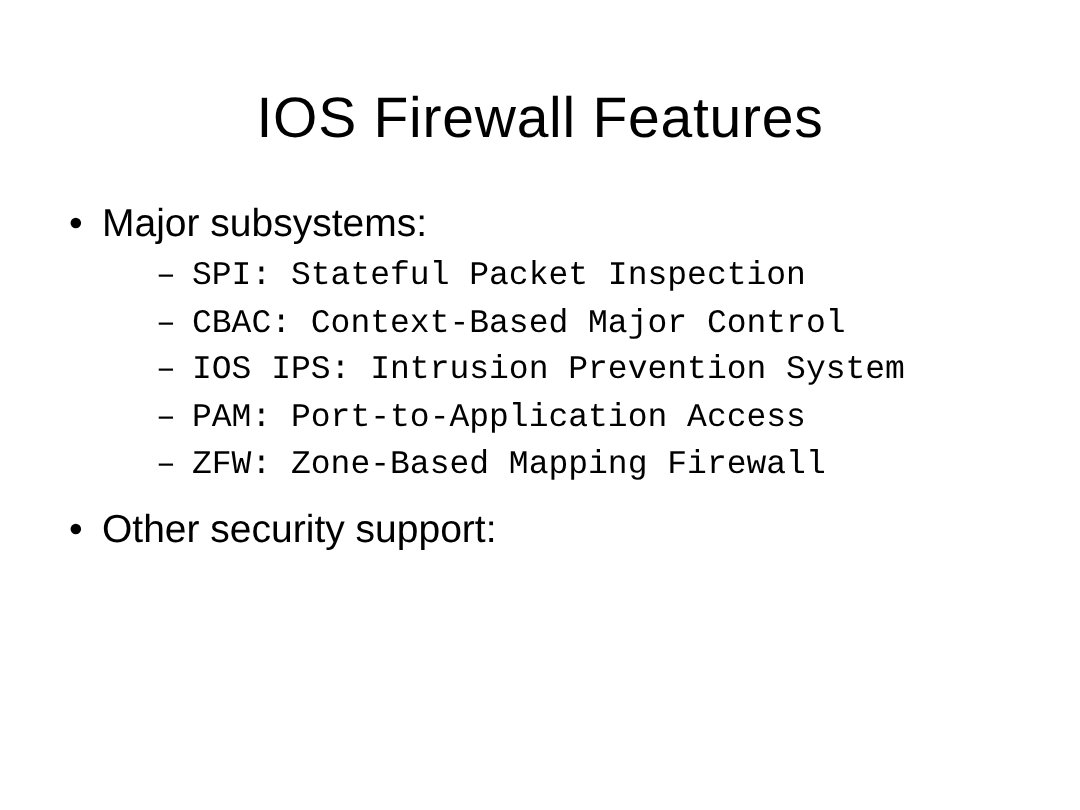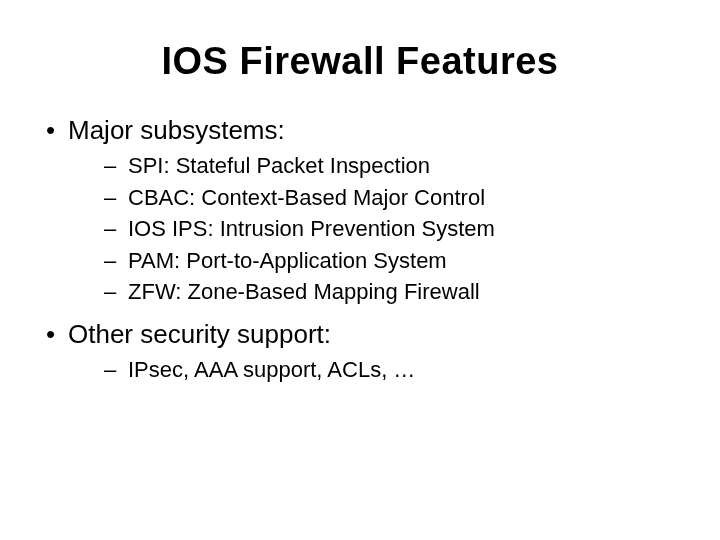--- a/index.html
+++ b/index.html
@@ -15,22 +15,22 @@
   }
   .slide {
     width: 720px;
     height: 540px;
     position: relative;
     box-sizing: border-box;
   }
   .title {
     text-align: center;
     font-size: 38px;
-    font-weight: 700;
-    margin-top: 40px;
+    font-weight: 400;
+    margin-top: 58px;
     margin-bottom: 30px;
     letter-spacing: 0.5px;
   }
   .body {
     margin-left: 40px;
     margin-right: 40px;
   }
   ul.level1 {
     list-style: none;
     padding: 0;
@@ -54,20 +54,21 @@
     list-style: none;
     padding: 0;
     margin: 4px 0 10px 0;
     font-size: 22px;
   }
   ul.level2 > li {
     position: relative;
     padding-left: 60px;
     margin-bottom: 3px;
     line-height: 1.3;
+    font-family: Liberation Mono, monospace;
   }
   ul.level2 > li::before {
     content: "–";
     position: absolute;
     left: 36px;
     top: 0;
   }
   .footer {
     position: absolute;
     bottom: 14px;
@@ -86,30 +87,27 @@
 
   <div class="body">
     <ul class="level1">
 
       <li>
         <span>Major subsystems:</span>
         <ul class="level2">
           <li><span>SPI: Stateful Packet Inspection</span></li>
           <li><span>CBAC: Context-Based Major Control</span></li>
           <li><span>IOS IPS: Intrusion Prevention System</span></li>
-          <li><span>PAM: Port-to-Application System</span></li>
+          <li><span>PAM: Port-to-Application Access</span></li>
           <li><span>ZFW: Zone-Based Mapping Firewall</span></li>
         </ul>
       </li>
 
       <li>
         <span>Other security support:</span>
-        <ul class="level2">
-          <li><span>IPsec, AAA support, ACLs, …</span></li>
-        </ul>
       </li>
 
     </ul>
   </div>
 
   <div class="footer">
     
     
     
   </div>

